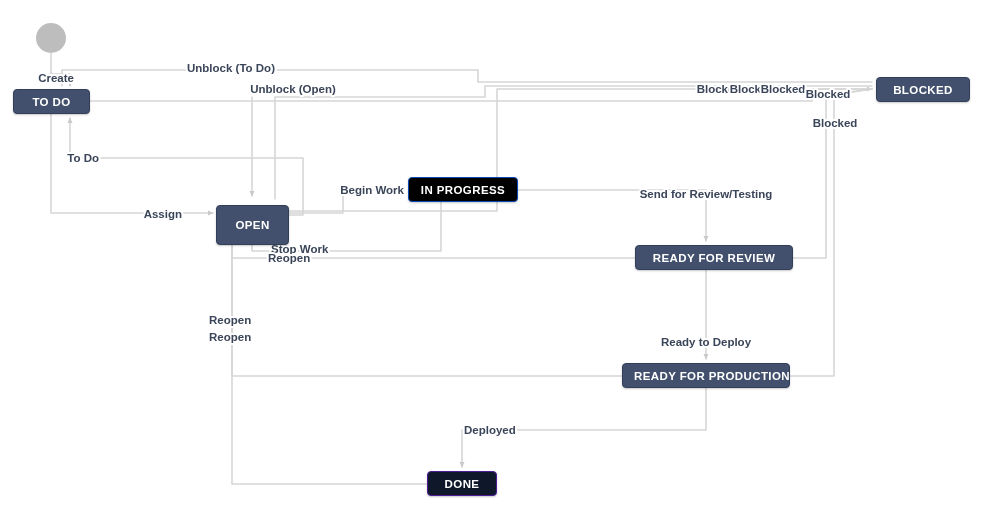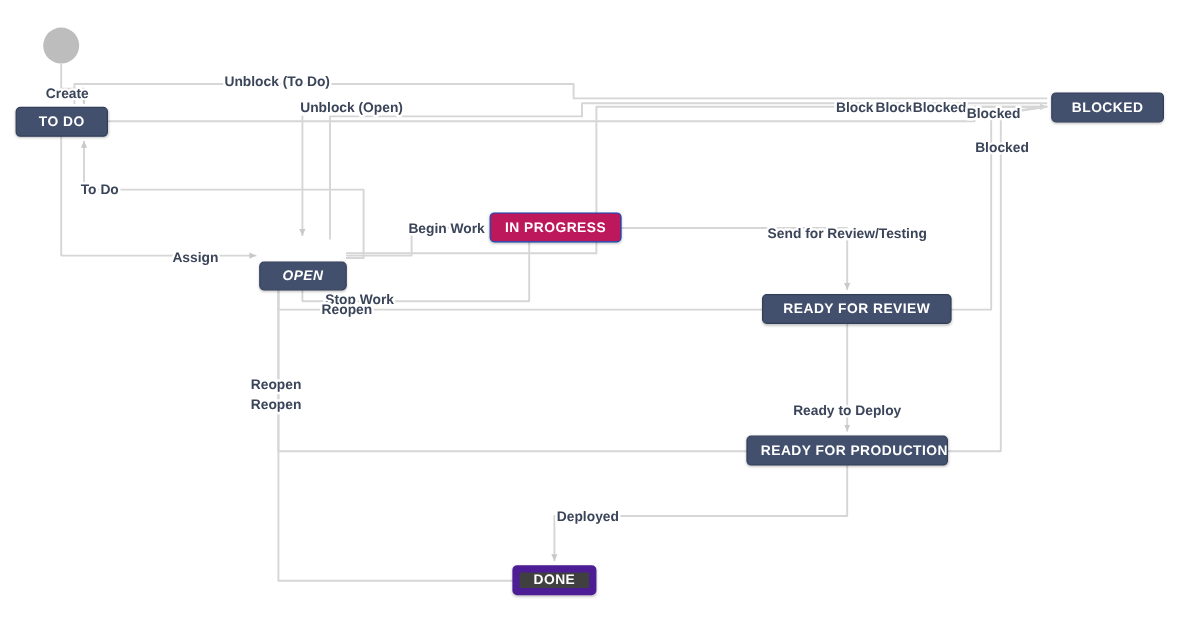--- a/index.html
+++ b/index.html
@@ -66,26 +66,26 @@
   }
   .node-todo,
   .node-open,
   .node-review,
   .node-production,
   .node-blocked {
     background: #42506d;
     border: 1px solid #333f59;
   }
   .node-inprogress {
-    background: #be185d;
+    background: #000000;
     border: 1px solid #0b49b8;
   }
   .node-done {
-    background: #404040;
-    border: 6px solid #4c1d95;
+    background: #0f172a;
+    border: 1px solid #4c1d95;
   }
 </style>
 </head>
 <body>
 
 <div id="canvas">
 
   <svg id="edges" viewBox="0 0 999 527">
     <defs>
       <marker id="arrow" markerWidth="7" markerHeight="7" refX="5.2" refY="3" orient="auto" markerUnits="userSpaceOnUse">
@@ -152,21 +152,21 @@
 
     <text class="edge-label anchor-mid" x="706" y="198">Send for Review/Testing</text>
     <text class="edge-label anchor-mid" x="706" y="346">Ready to Deploy</text>
     <text class="edge-label anchor-start" x="464" y="434">Deployed</text>
   </svg>
 
   <div class="node-box node-todo" style="left:13px; top:89px; width:77px; height:25px;">
     <span>TO DO</span>
   </div>
 
-  <div class="node-box node-open" style="left:216px; top:218px; width:73px; height:24px;font-style:italic;">
+  <div class="node-box node-open" style="left:216px; top:205px; width:73px; height:40px;">
     <span>OPEN</span>
   </div>
 
   <div class="node-box node-inprogress" style="left:408px; top:177px; width:110px; height:25px;">
     <span>IN PROGRESS</span>
   </div>
 
   <div class="node-box node-blocked" style="left:876px; top:77px; width:94px; height:25px;">
     <span>BLOCKED</span>
   </div>

